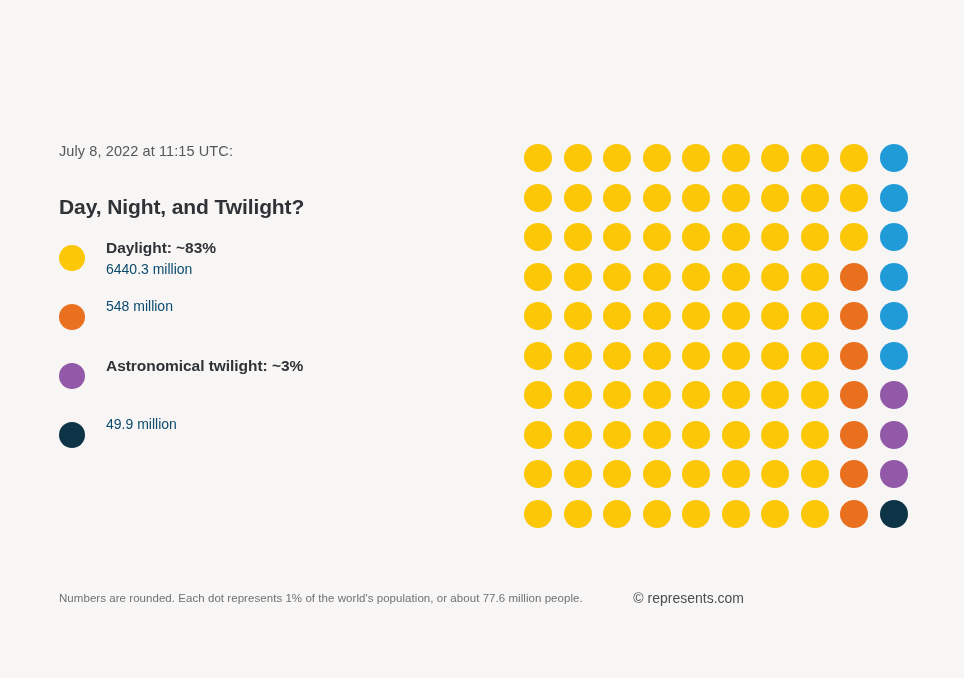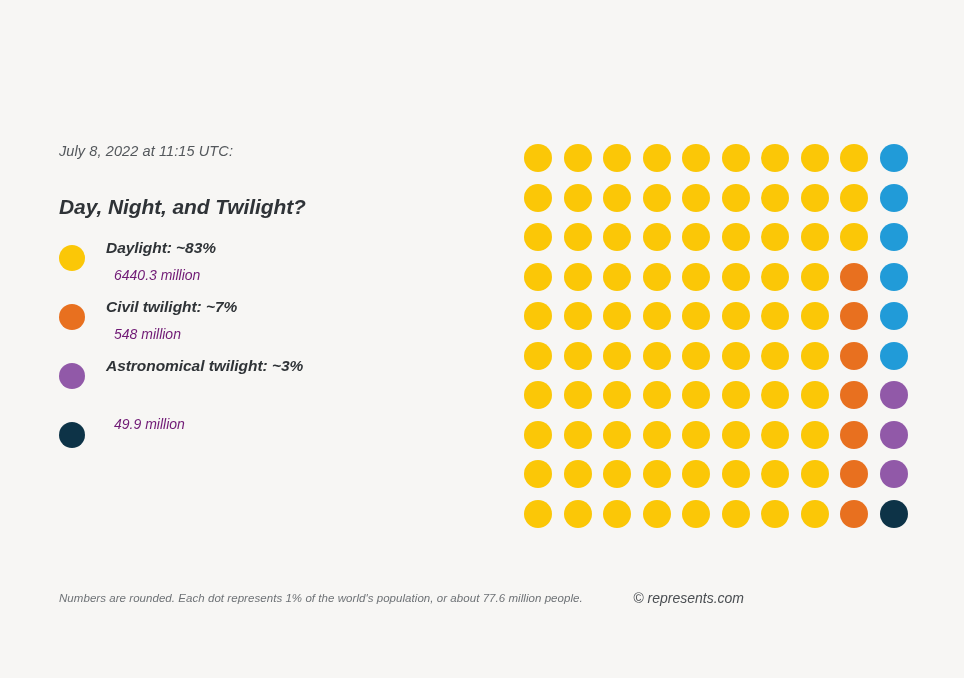--- a/index.html
+++ b/index.html
@@ -12,21 +12,20 @@
     background: #f7f6f4;
     font-family: "Liberation Sans", sans-serif;
     -webkit-font-smoothing: antialiased;
     overflow: hidden;
   }
 
   .canvas {
     position: relative;
     width: 800px;
     height: 678px;
-    font-style: italic;
   }
 
   
   .left-panel {
     position: absolute;
     left: 59px;
     top: 143px;
     width: 420px;
   }
 
@@ -78,23 +77,23 @@
     font-size: 15.5px;
     font-weight: bold;
     color: #2f3337;
     line-height: 20px;
     margin: 0 0 2px 0;
     letter-spacing: -0.05px;
   }
 
   .legend-value {
     font-size: 14px;
-    color: #701a75;
+    color: #0c4a6e;
     line-height: 18px;
-    margin: 8px;
+    margin: 0;
   }
 
   
   .dot-grid {
     position: absolute;
     left: 524px;
     top: 144px;
     display: grid;
     grid-template-columns: repeat(10, 39.5px);
     grid-auto-rows: 39.5px;
@@ -141,21 +140,20 @@
   </div>
 
   <div class="legend" id="legend-root">
       <div class="legend-item">
         <span class="legend-swatch" style="background: rgb(251, 199, 7);"></span>
         <p class="legend-title">Daylight: ~83%</p>
         <p class="legend-value">6440.3 million</p>
       </div>
       <div class="legend-item">
         <span class="legend-swatch" style="background: rgb(232, 112, 31);"></span>
-        <p class="legend-title">Civil twilight: ~7%</p>
         <p class="legend-value">548 million</p>
       </div>
       <div class="legend-item">
         <span class="legend-swatch" style="background: rgb(145, 89, 168);"></span>
         <p class="legend-title">Astronomical twilight: ~3%</p>
       </div>
       <div class="legend-item">
         <span class="legend-swatch" style="background: rgb(13, 51, 71);"></span>
         <p class="legend-value">49.9 million</p>
       </div>

